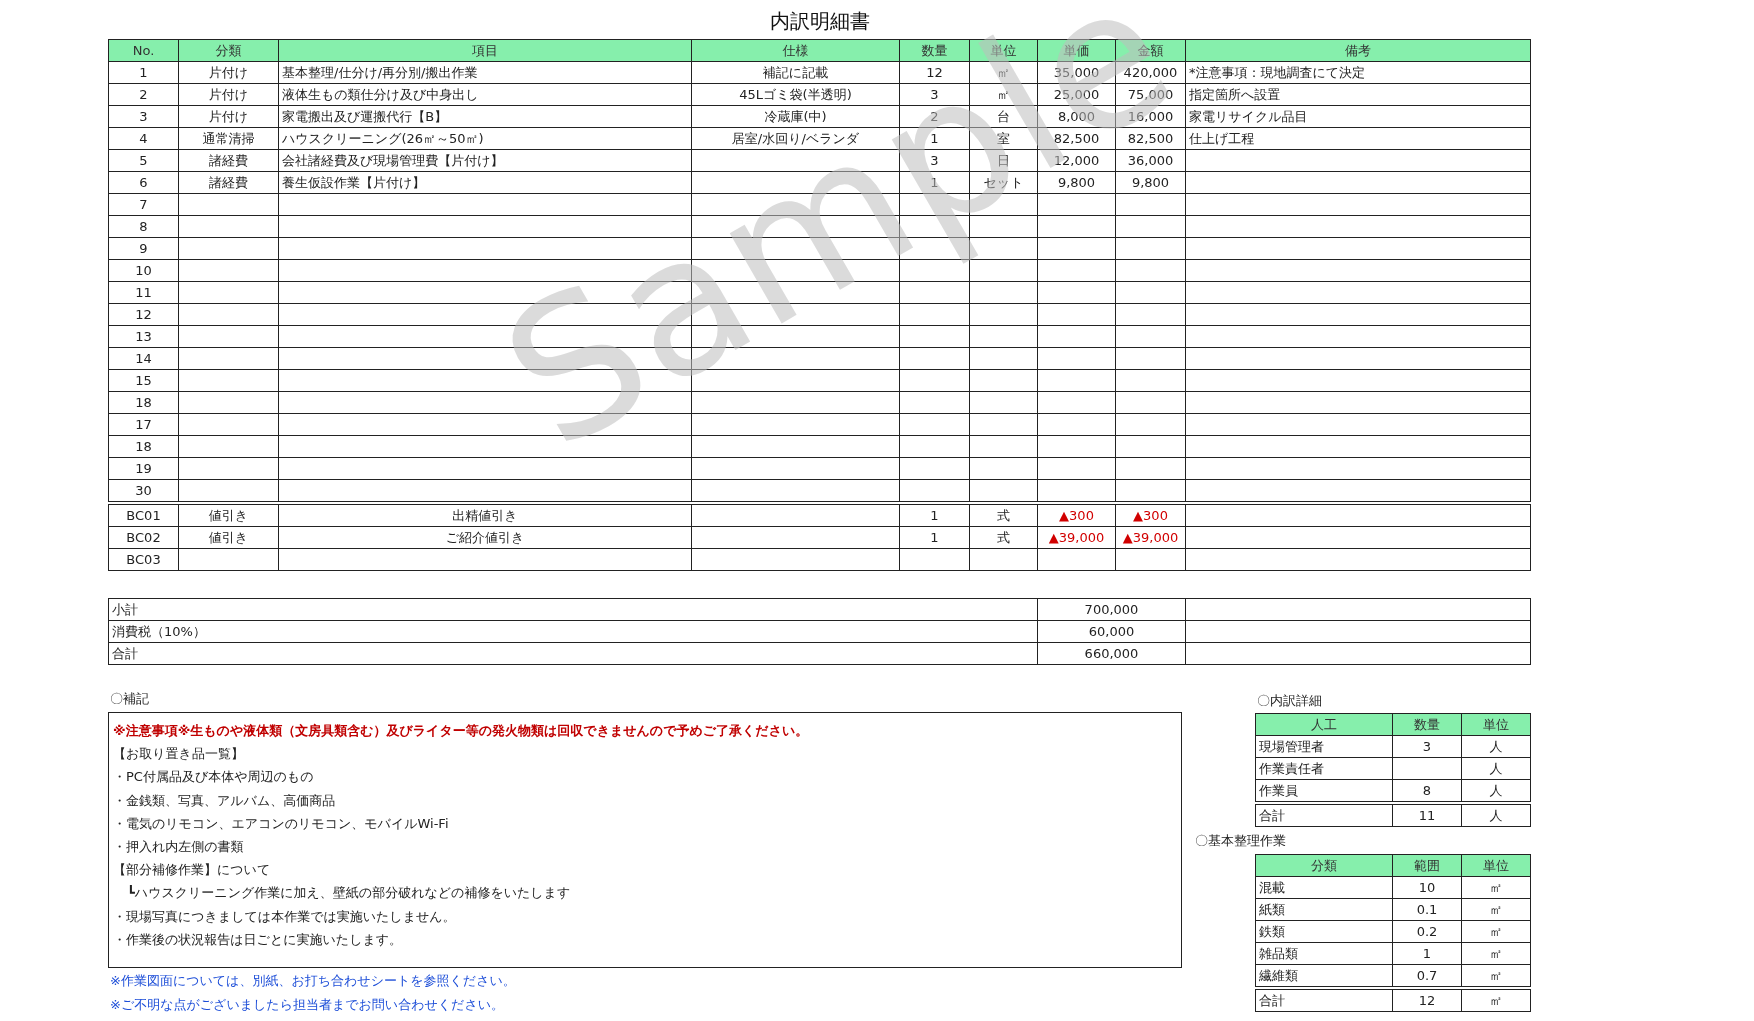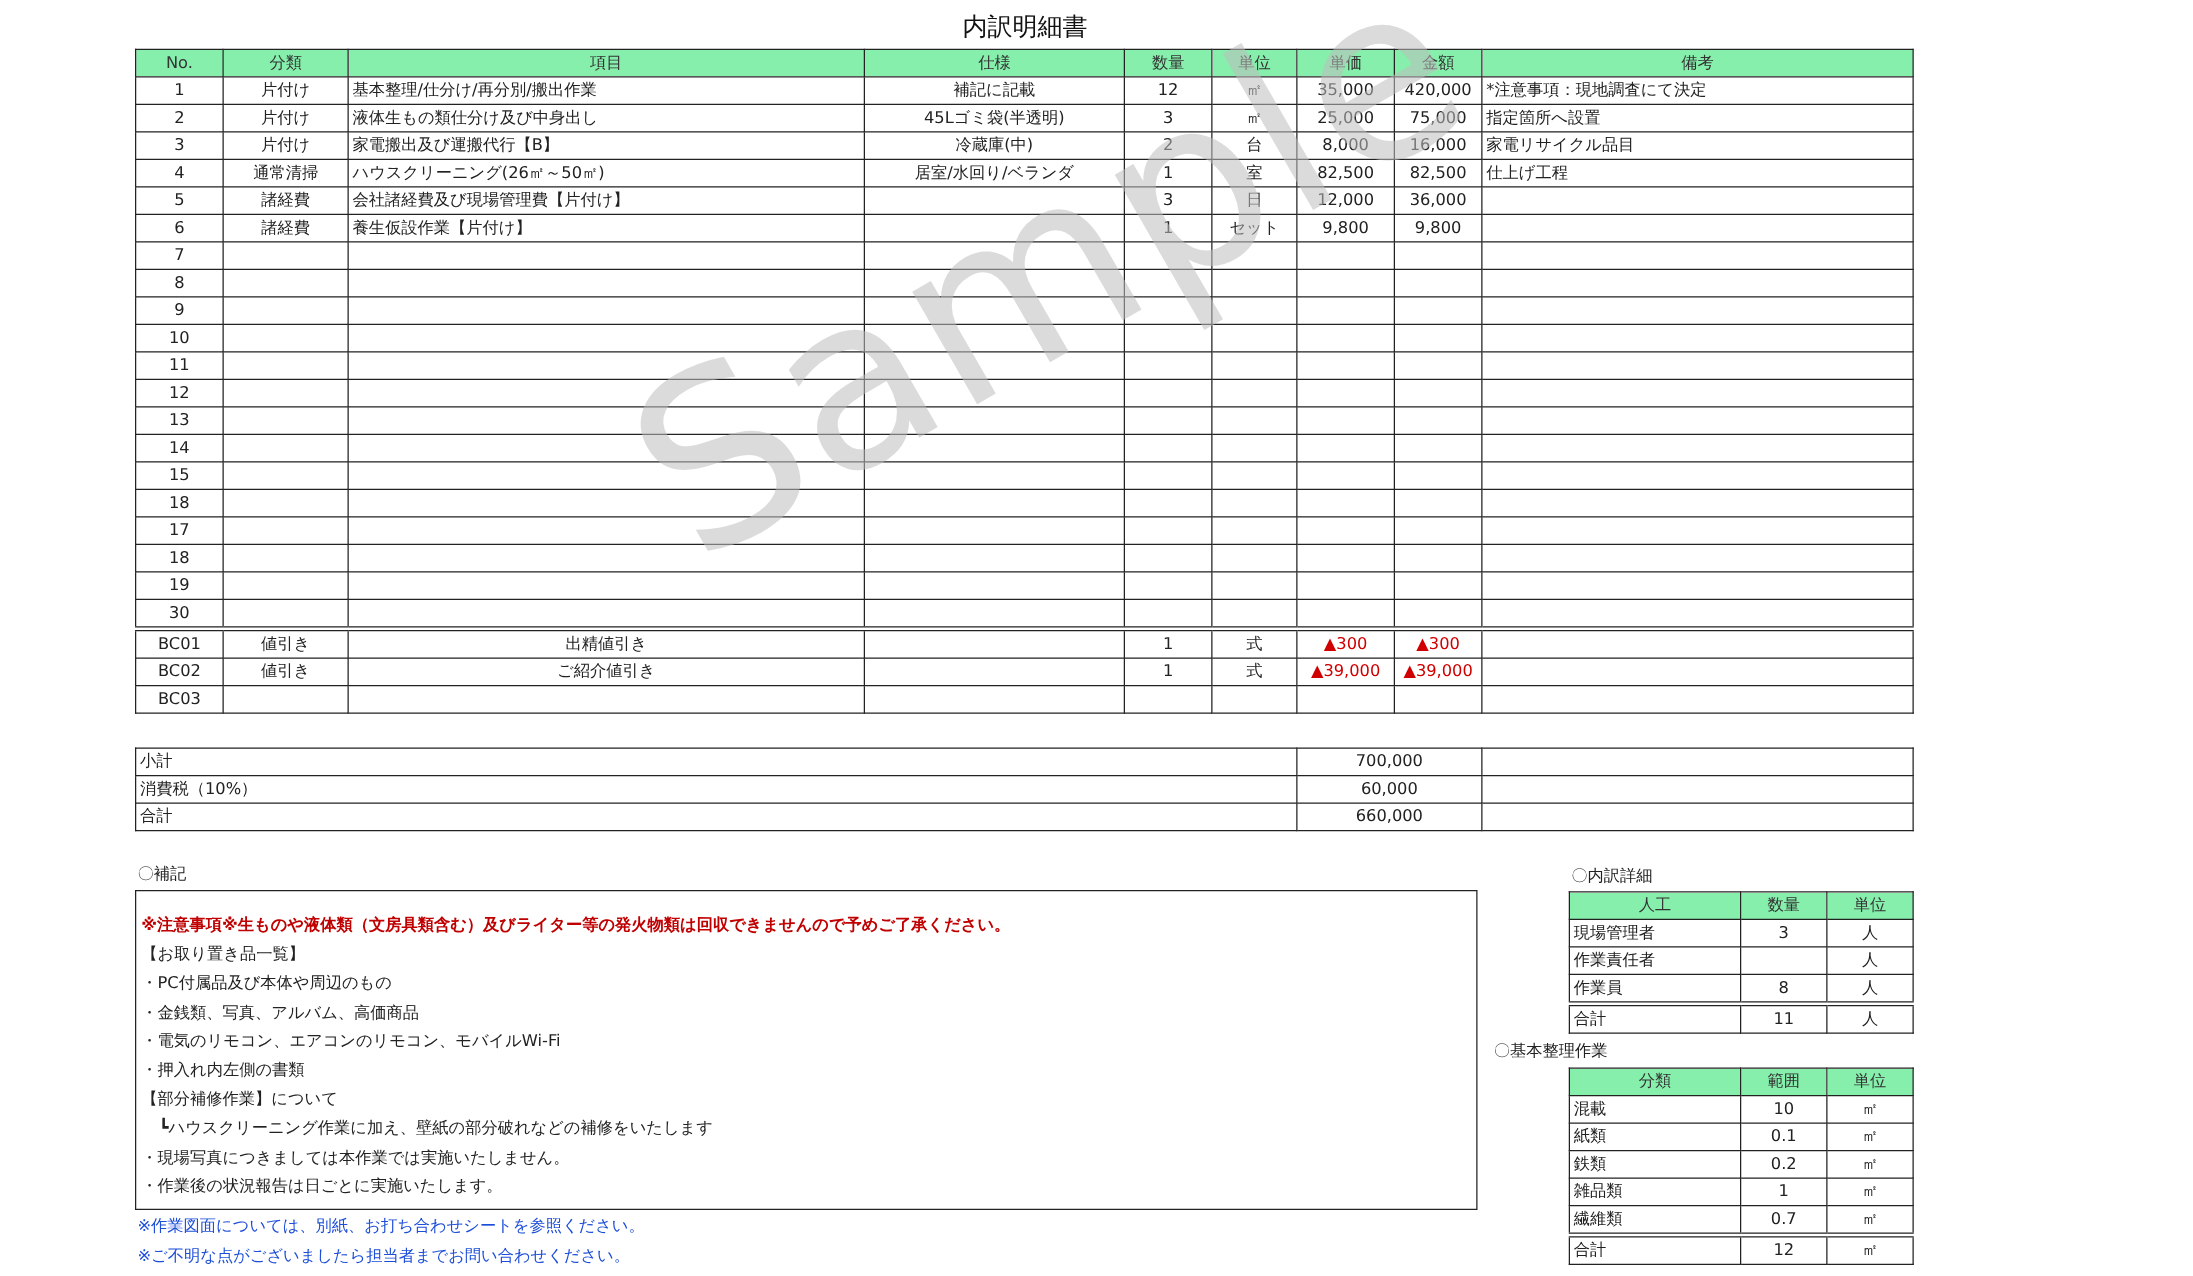--- a/index.html
+++ b/index.html
@@ -13,21 +13,21 @@
   th { background:#86efac; text-align:center; color:#333; }
   .c { text-align:center; }
   .r { text-align:center; }
   .l { text-align:left; }
   .red { color:#d10000; }
   tr.dbl-top td { border-top:4px double #222; }
   #main { left:108px; top:39px; width:1422px; }
   #totals { left:108px; top:598px; width:1422px; }
   .section-label { position:absolute; font-size:13px; color:#222; }
   .notes-box { position:absolute; left:108px; top:712px; width:1074px; height:256px;
-               border:1.5px solid #222; box-sizing:border-box; padding:16px 4px; }
+               border:1.5px solid #222; box-sizing:border-box; padding:6px 4px; }
   .notes-box div { font-size:13px; line-height:23.2px; white-space:nowrap; }
   .notes-box .warn { color:#c00000; font-weight:bold; }
   .indent { padding-left:14px; }
   .footnote { position:absolute; left:110px; font-size:13px; color:#1d4ed8; }
   #labor { left:1255px; top:713px; width:275px; }
   #sorting { left:1255px; top:854px; width:275px; }
   .watermark { position:absolute; left:470px; top:300px; font-size:190px; color:rgba(190,190,190,0.55);
                transform:rotate(-30deg); transform-origin:left top; font-family:"DejaVu Sans", sans-serif;
                pointer-events:none; letter-spacing:2px; }
 </style>

